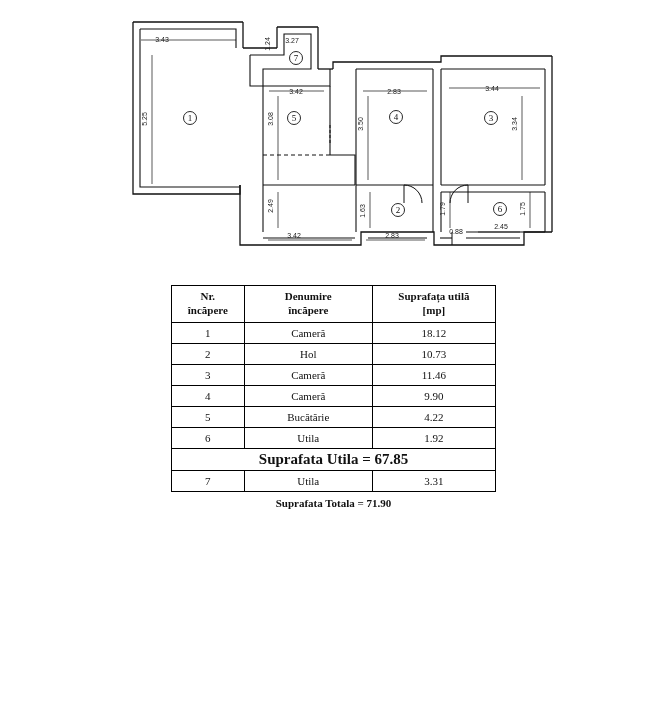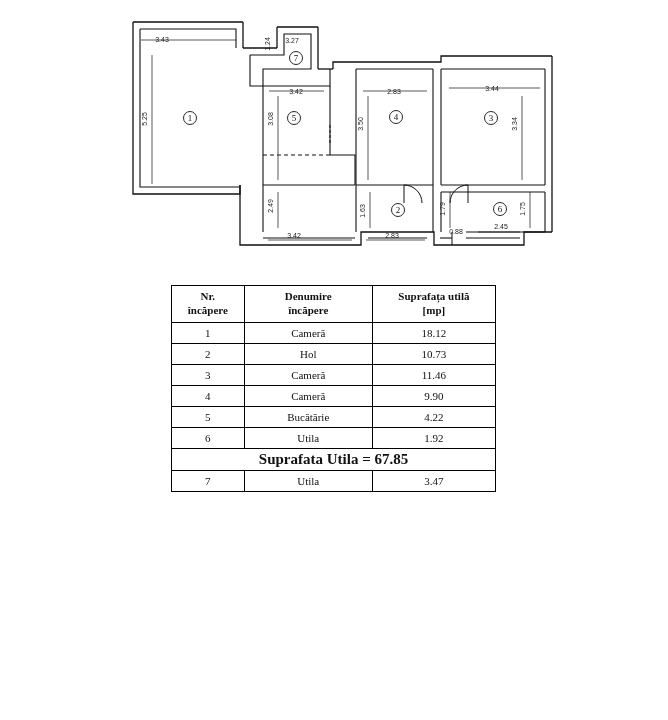--- a/index.html
+++ b/index.html
@@ -258,17 +258,20 @@
         <td class="col-nr">6</td>
         <td class="col-name">Utila</td>
         <td class="col-area">1.92</td>
       </tr>
       <tr class="total-row">
         <td colspan="3">Suprafata Utila = 67.85</td>
       </tr>
       <tr>
         <td class="col-nr">7</td>
         <td class="col-name">Utila</td>
-        <td class="col-area">3.47</td>
+        <td class="col-area">3.31</td>
+      </tr>
+      <tr class="grandtotal-row">
+        <td colspan="3">Suprafata Totala = 71.90</td>
       </tr>
     </tbody>
   </table>
 </div>
 
 </body></html>

